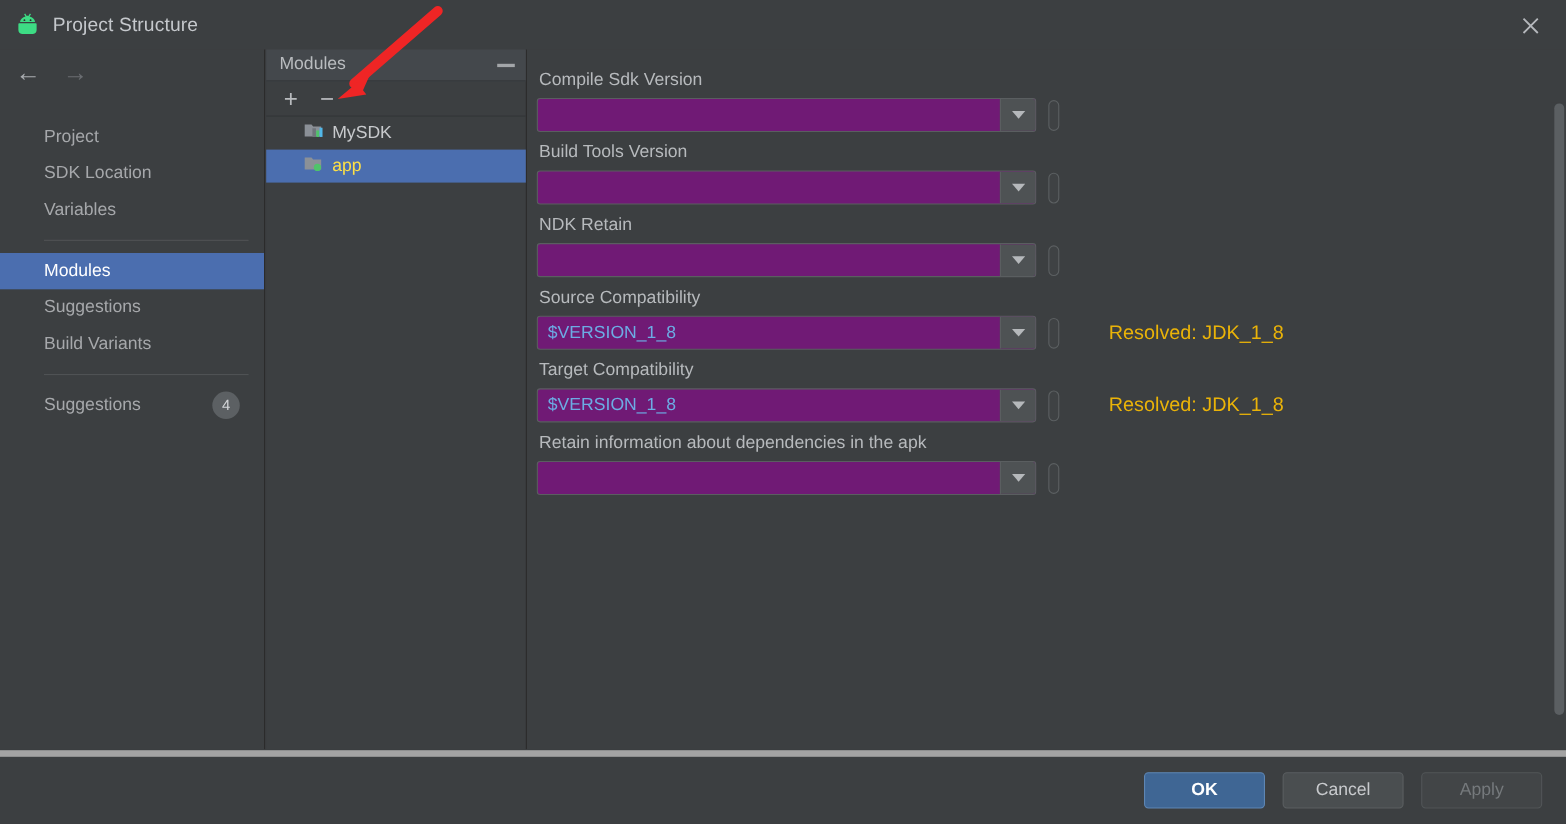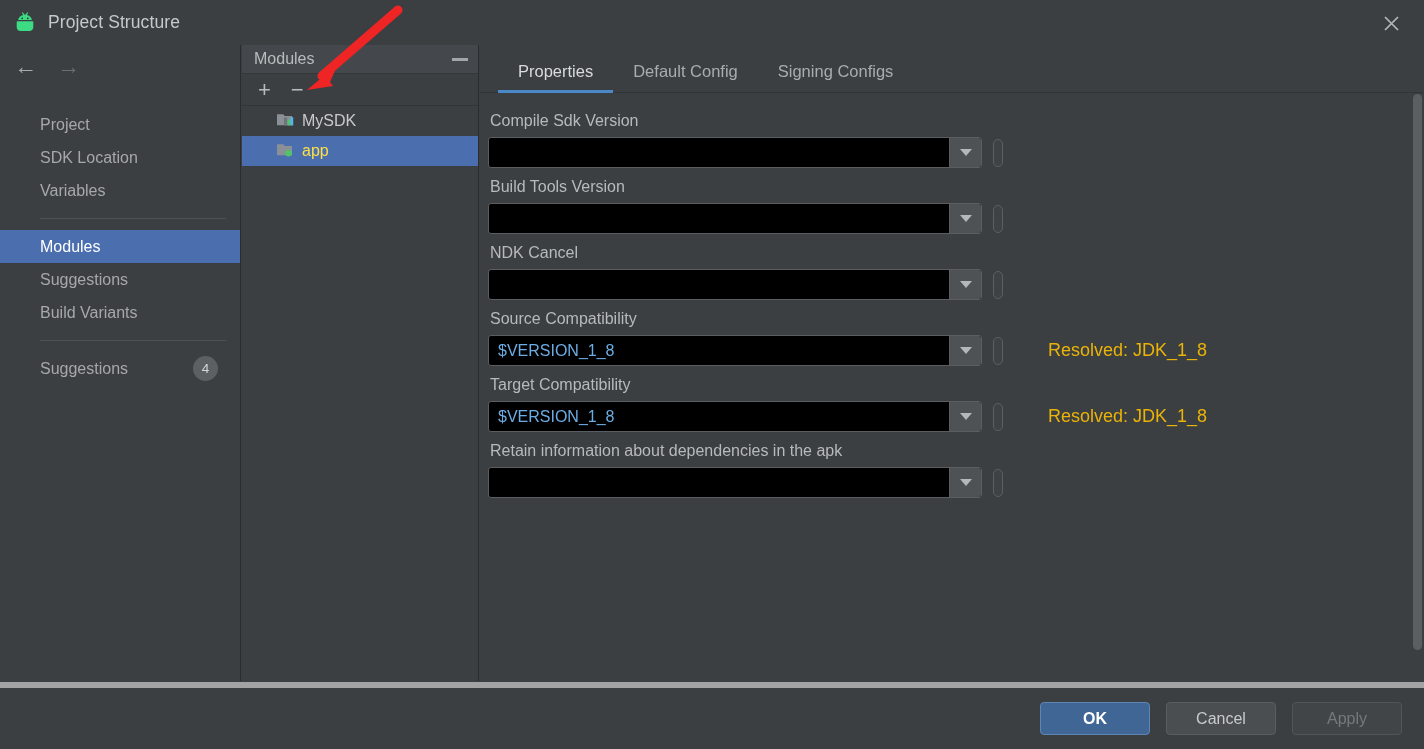--- a/index.html
+++ b/index.html
@@ -206,22 +206,22 @@
     color: #b7babd;
     padding-left: 2px;
     margin-bottom: 7px;
   }
   .field-row {
     display: flex;
     align-items: center;
     gap: 11px;
   }
   .combo {
-    width: 494px; height: 31px;
-    background: #000000;
+    width: 454px; height: 31px;
+    background: #701a75;
     border: 1px solid #5a5e60;
     border-radius: 3px;
     display: flex;
     align-items: center;
     overflow: hidden;
     cursor: text;
   }
   .combo-value {
     flex: 1;
     padding-left: 9px;
@@ -411,31 +411,20 @@
           <path d="M1 3.2h6.2l1.5 1.7H16v9.3H1z" fill="#8b9097"></path>
           <circle cx="12.6" cy="12.2" r="3.3" fill="#4fc46a"></circle>
         </svg>
       </span>
       <span class="module-label">app</span>
     </div>
   </div>
 
   <div class="content">
 
-    <div class="tabs">
-      <div class="tab active">
-        <span>Properties</span>
-      </div>
-      <div class="tab">
-        <span>Default Config</span>
-      </div>
-      <div class="tab">
-        <span>Signing Configs</span>
-      </div>
-    </div>
 
     <div class="form">
 
       <div class="field">
         <div class="field-label">Compile Sdk Version</div>
         <div class="field-row">
           <div class="combo">
             <span class="combo-value"></span>
             <span class="combo-arrow">
                 <i></i>
@@ -452,21 +441,21 @@
             <span class="combo-value"></span>
             <span class="combo-arrow">
                 <i></i>
               </span>
           </div>
           <span class="var-btn"></span>
         </div>
       </div>
 
       <div class="field">
-        <div class="field-label">NDK Cancel</div>
+        <div class="field-label">NDK Retain</div>
         <div class="field-row">
           <div class="combo">
             <span class="combo-value"></span>
             <span class="combo-arrow">
                 <i></i>
               </span>
           </div>
           <span class="var-btn"></span>
         </div>
       </div>

